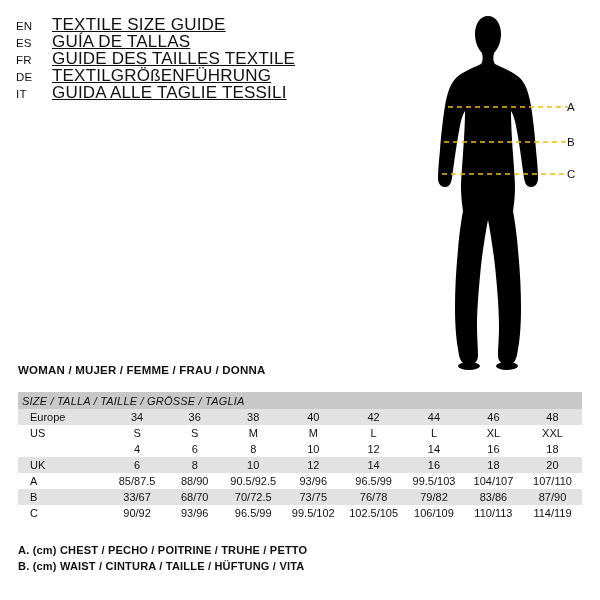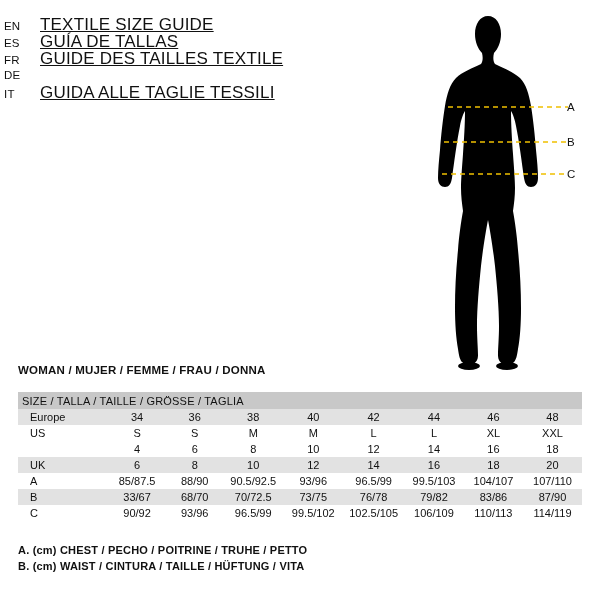--- a/index.html
+++ b/index.html
@@ -17,21 +17,21 @@
   }
   .page {
     position: relative;
     width: 600px;
     height: 600px;
   }
 
   
   .lang-block {
     position: absolute;
-    left: 4px;
+    left: 16px;
     top: 16px;
     width: 330px;
   }
   .lang-row {
     display: flex;
     align-items: baseline;
     height: 17px;
     line-height: 17px;
   }
   .lang-code {
@@ -91,20 +91,21 @@
     color: #111;
     vertical-align: middle;
   }
   .size-table tr.header-row td {
     background: #c8c8c8;
     font-weight: normal;
     font-size: 11px;
     letter-spacing: 0.2px;
     padding-left: 4px;
     height: 17px;
+    font-style: italic;
   }
   .size-table tr.shaded td {
     background: #e2e2e2;
   }
   .size-table tr.plain td {
     background: #ffffff;
   }
   .size-table td.rowlabel {
     text-align: left;
     padding-left: 12px;
@@ -143,20 +144,21 @@
     <div class="lang-row">
       <span class="lang-code">ES</span>
       <span class="lang-text">GUÍA DE TALLAS</span>
     </div>
     <div class="lang-row">
       <span class="lang-code">FR</span>
       <span class="lang-text">GUIDE DES TAILLES TEXTILE</span>
     </div>
     <div class="lang-row">
       <span class="lang-code">DE</span>
+      <span class="lang-text">TEXTILGRÖßENFÜHRUNG</span>
     </div>
     <div class="lang-row">
       <span class="lang-code">IT</span>
       <span class="lang-text">GUIDA ALLE TAGLIE TESSILI</span>
     </div>
   </div>
 
   <div class="figure-wrap">
     <svg width="190" height="365" viewBox="0 0 190 365">
 

